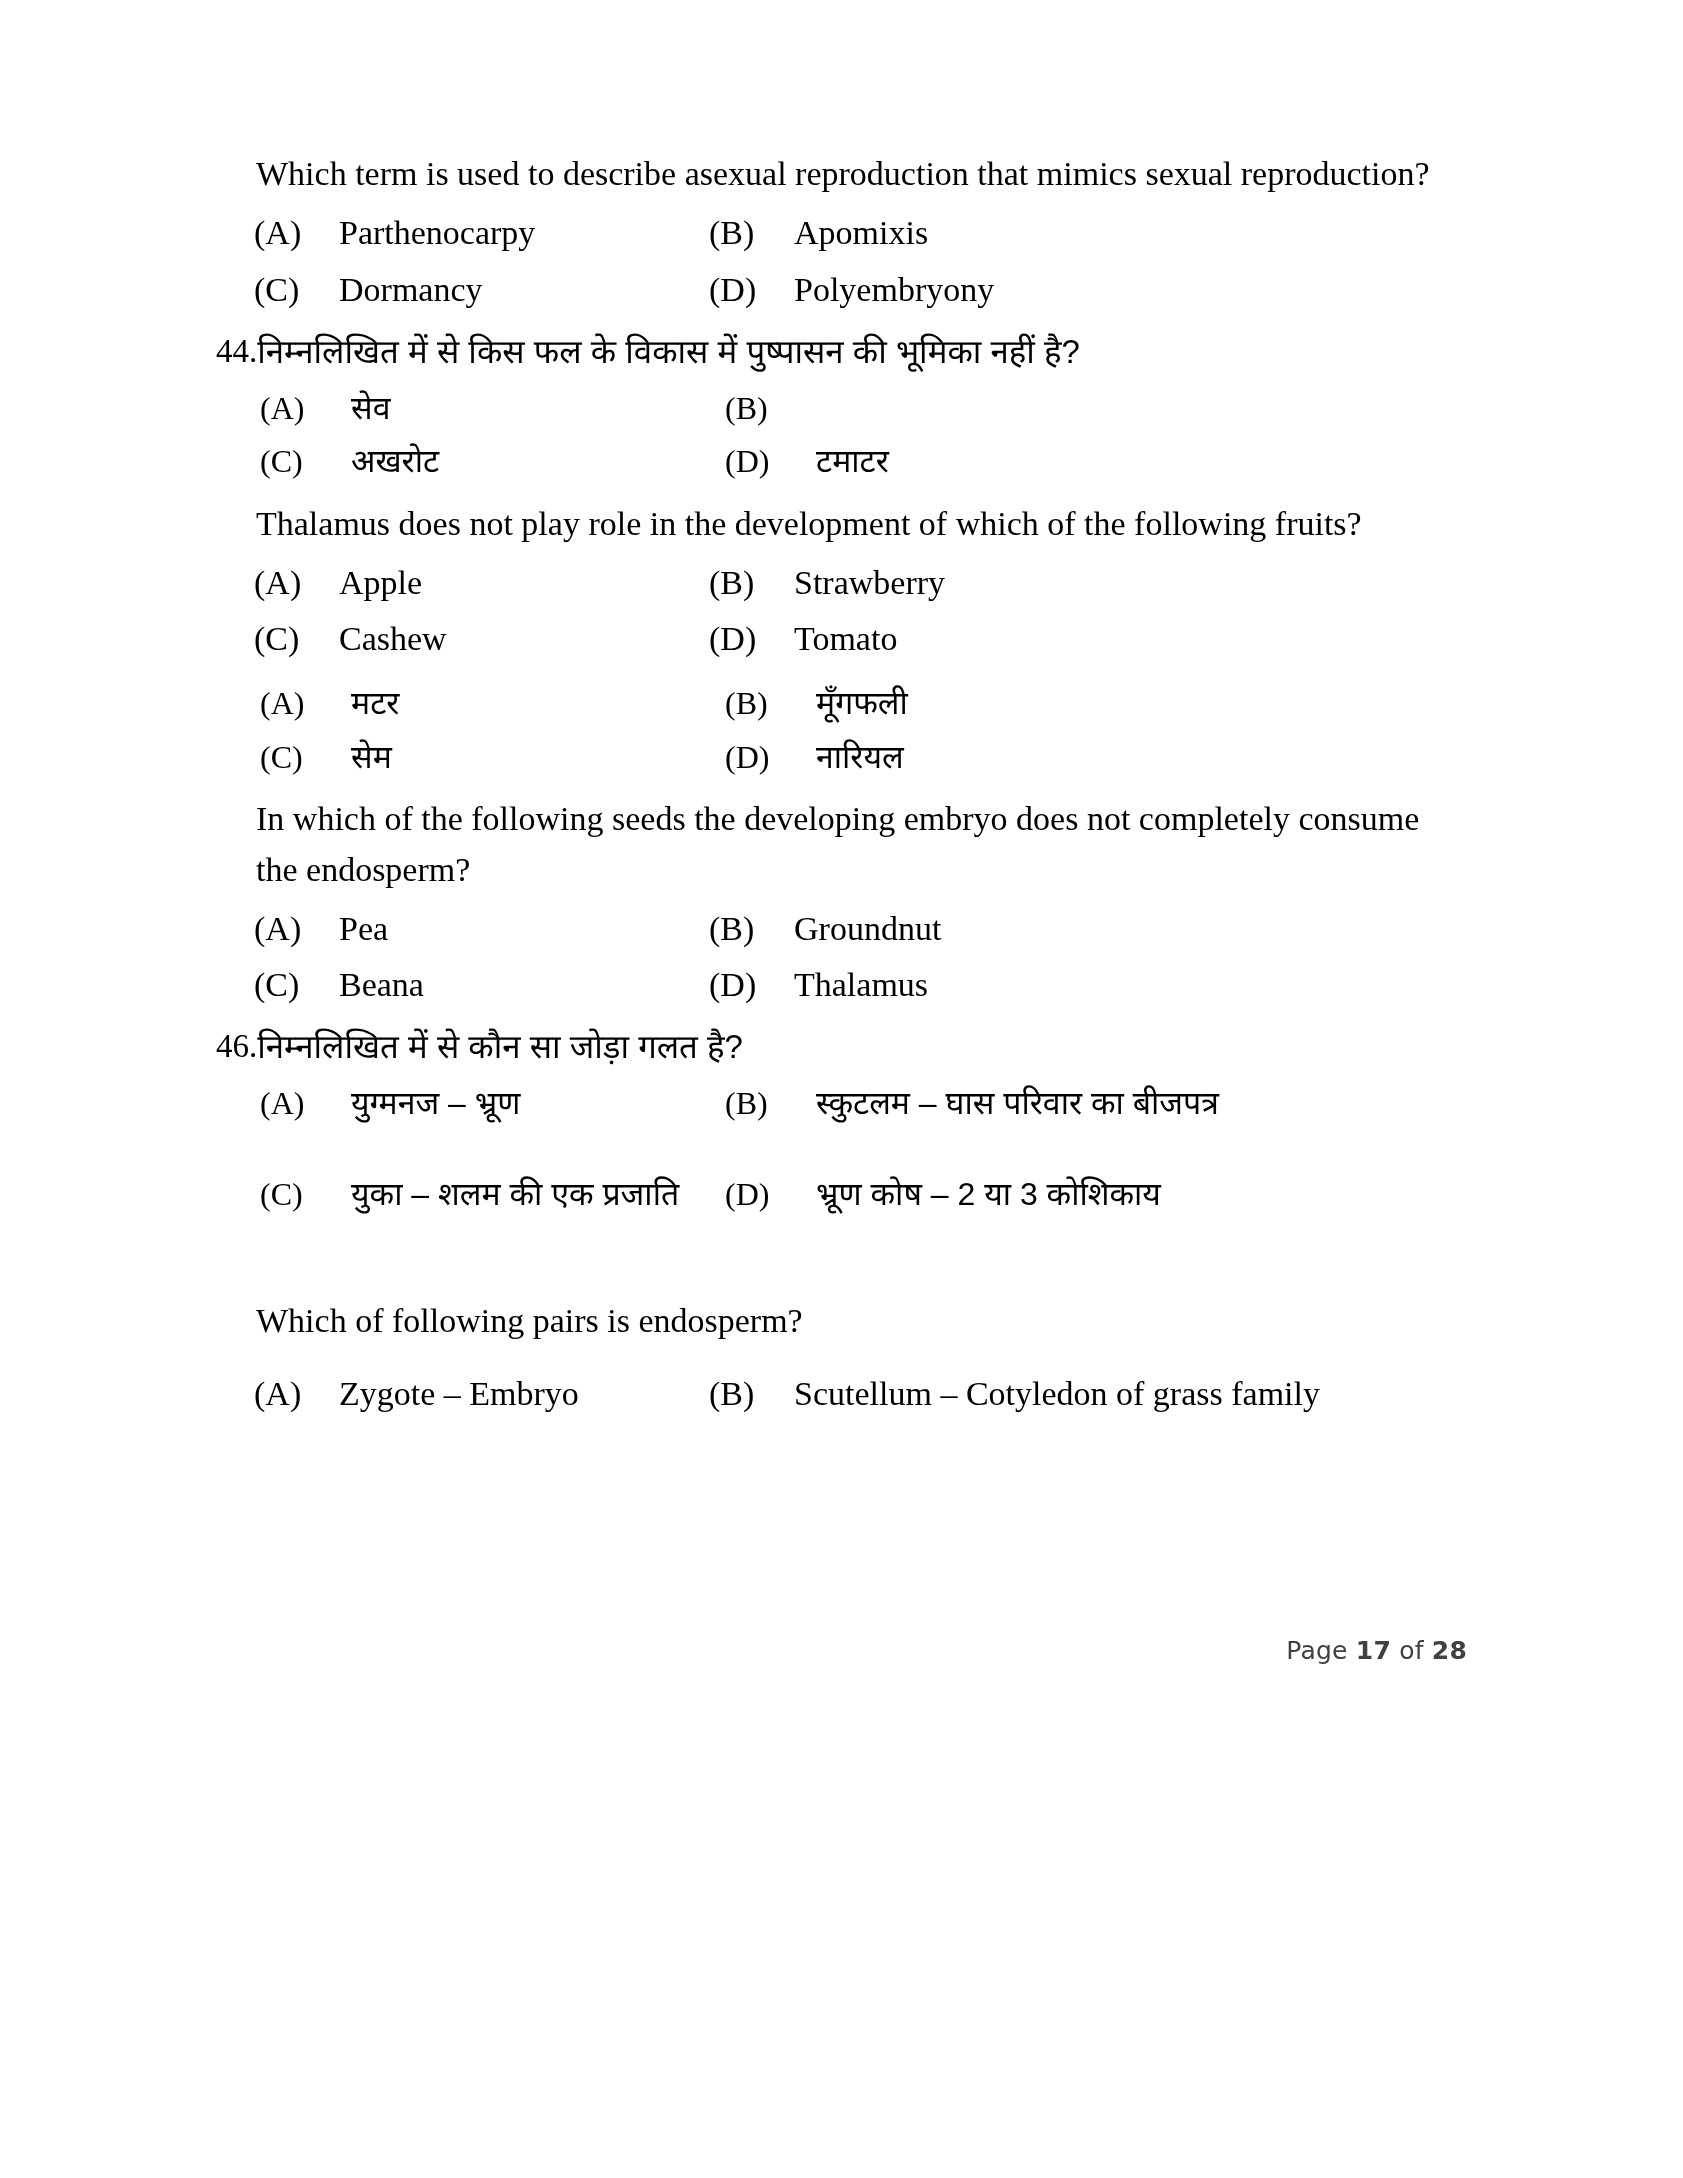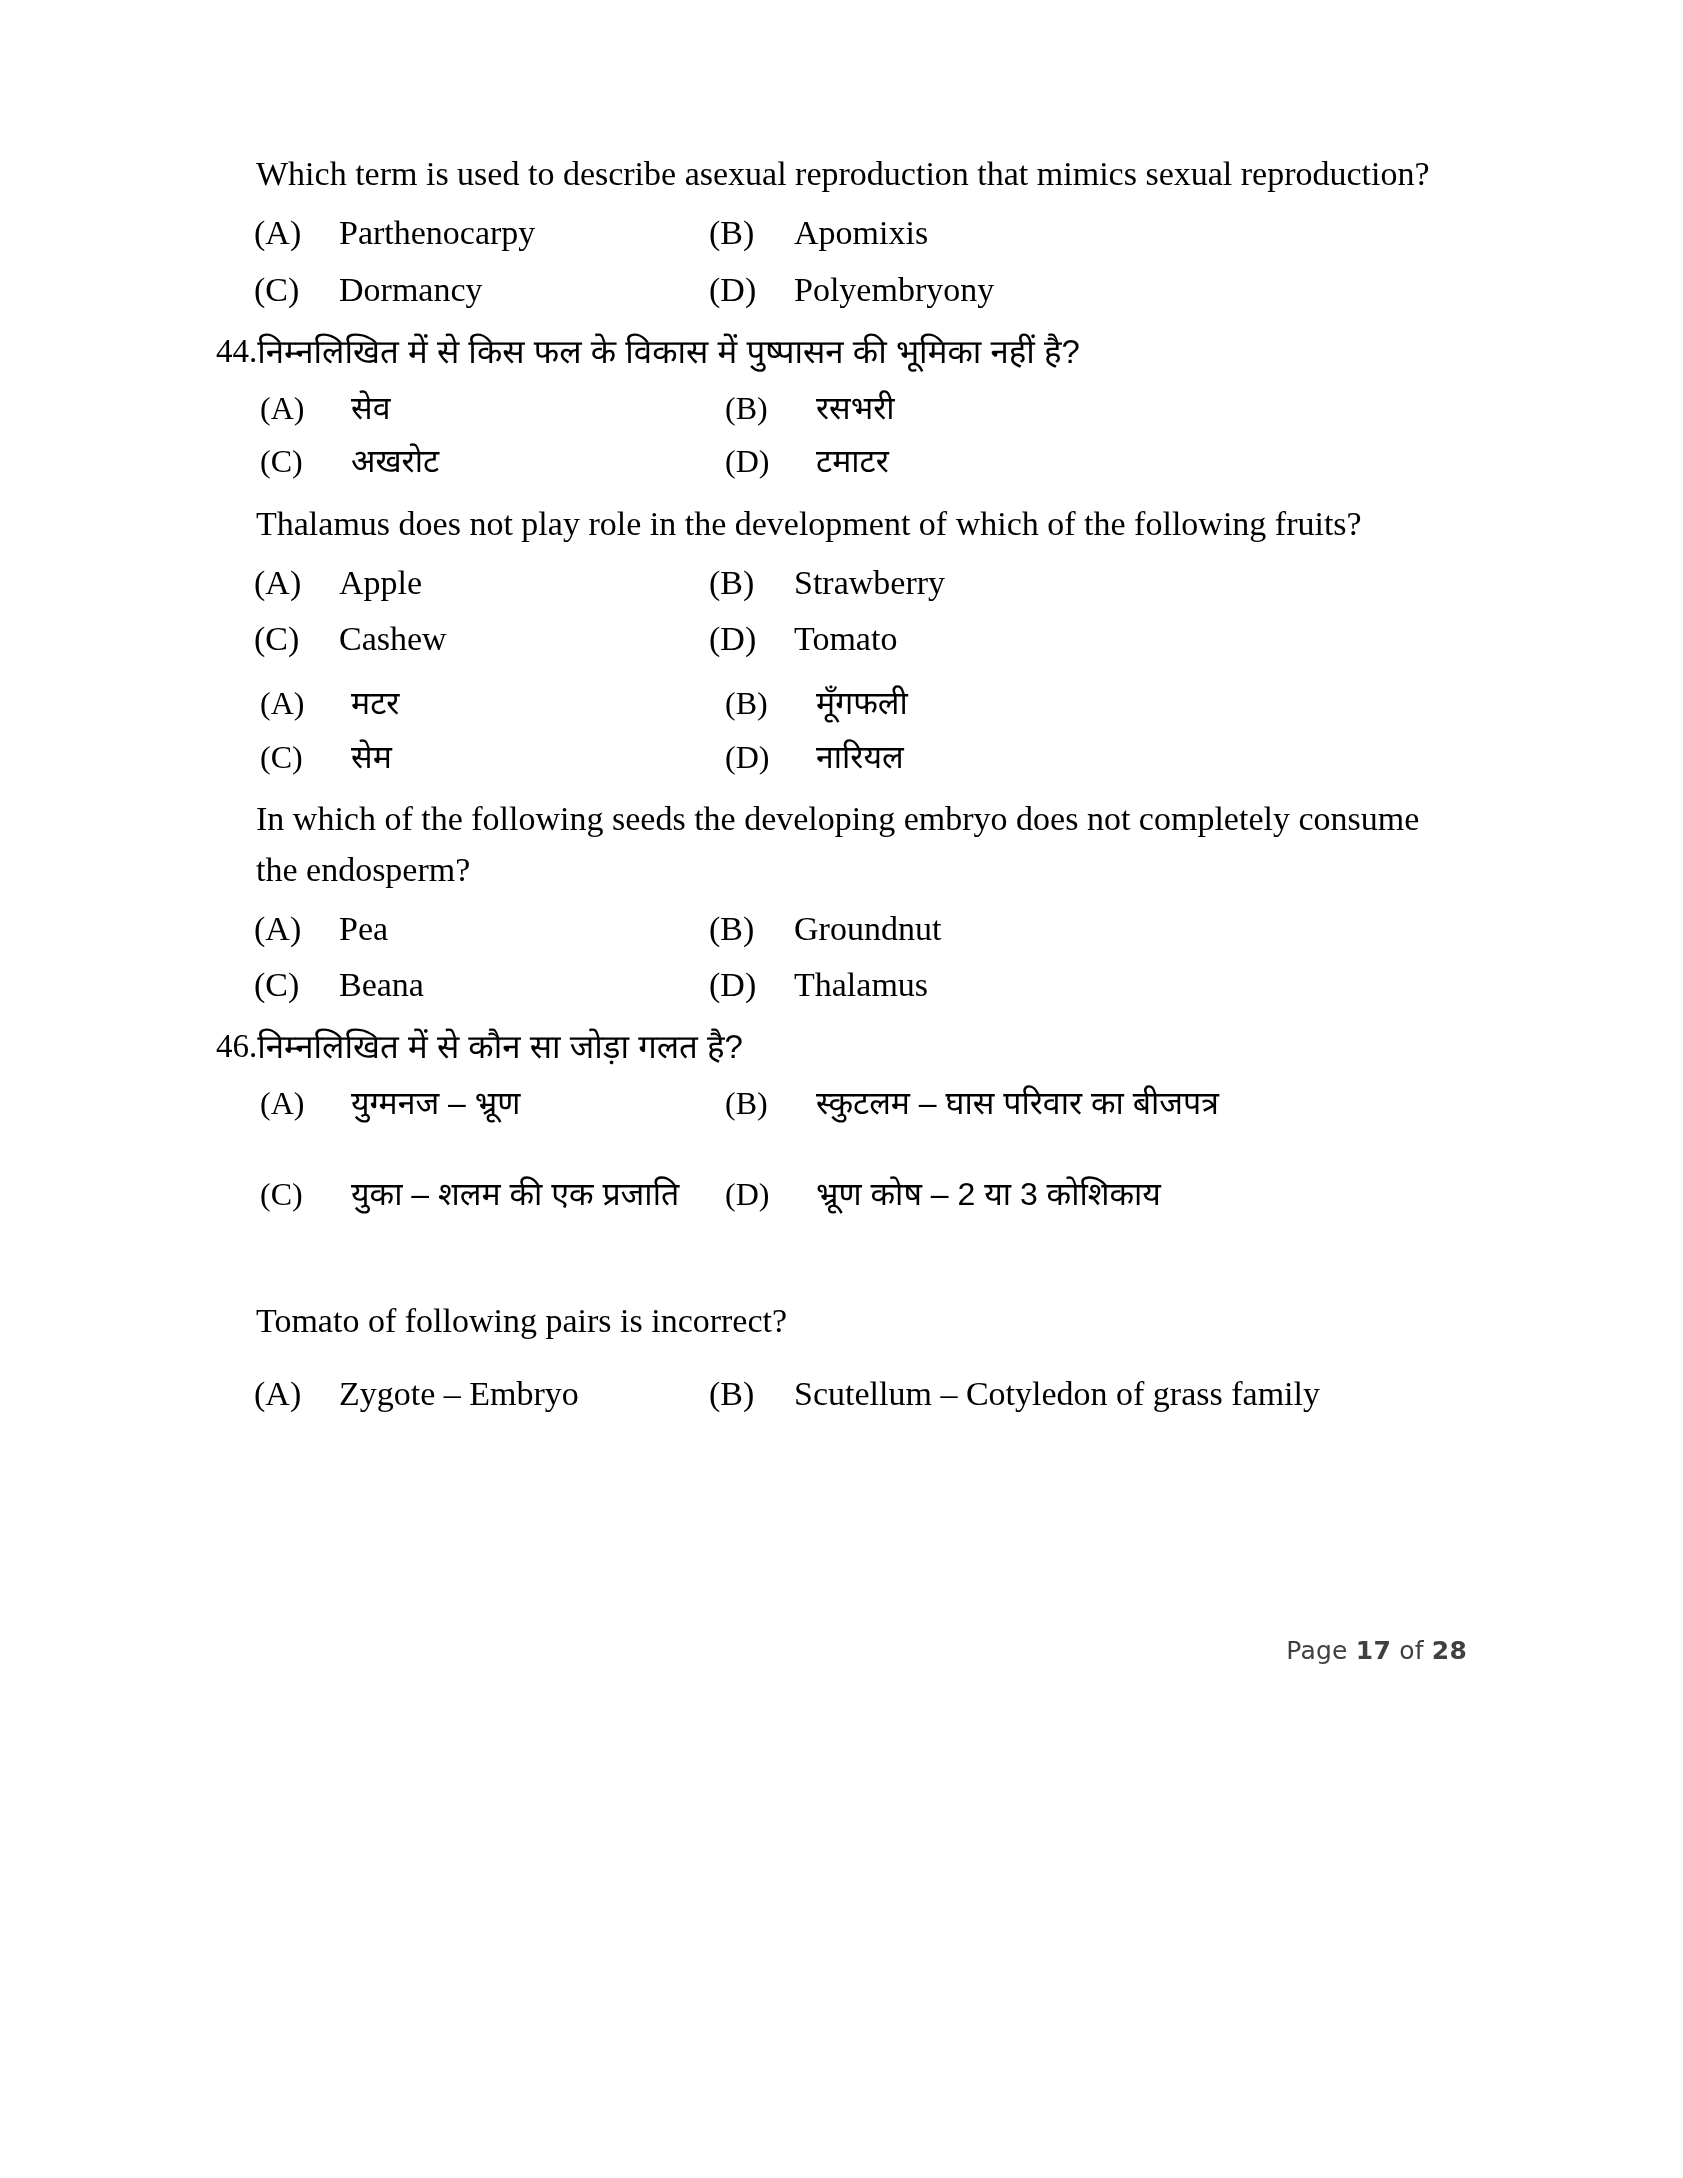--- a/index.html
+++ b/index.html
@@ -134,21 +134,20 @@
         <span class="num">44.</span>
         <span class="stem-text hi-text">निम्नलिखित में से किस फल के विकास में पुष्पासन की भूमिका नहीं है?</span>
       </div>
       <div class="opts hi-grid">
         <div class="opt hi-opt">
           <span class="lbl">(A)</span>
           <span class="val hi-text">सेव</span>
         </div>
         <div class="opt hi-opt">
           <span class="lbl">(B)</span>
-          <span class="val hi-text">रसभरी</span>
         </div>
         <div class="opt hi-opt">
           <span class="lbl">(C)</span>
           <span class="val hi-text">अखरोट</span>
         </div>
         <div class="opt hi-opt">
           <span class="lbl">(D)</span>
           <span class="val hi-text">टमाटर</span>
         </div>
       </div>
@@ -245,21 +244,21 @@
           <span class="lbl">(D)</span>
           <span class="val hi-text">भ्रूण कोष – 2 या 3 कोशिकाय</span>
         </div>
       </div>
     </div>
 
     <div class="spacer-md"></div>
 
     <div class="qblock">
       <div class="stem en">
-        <span class="stem-text">Tomato of following pairs is incorrect?</span>
+        <span class="stem-text">Which of following pairs is endosperm?</span>
       </div>
       <div class="spacer-sm"></div>
       <div class="opts en-grid tall">
         <div class="opt en-opt">
           <span class="lbl">(A)</span>
           <span class="val">Zygote – Embryo</span>
         </div>
         <div class="opt en-opt">
           <span class="lbl">(B)</span>
           <span class="val">Scutellum – Cotyledon of grass family</span>

